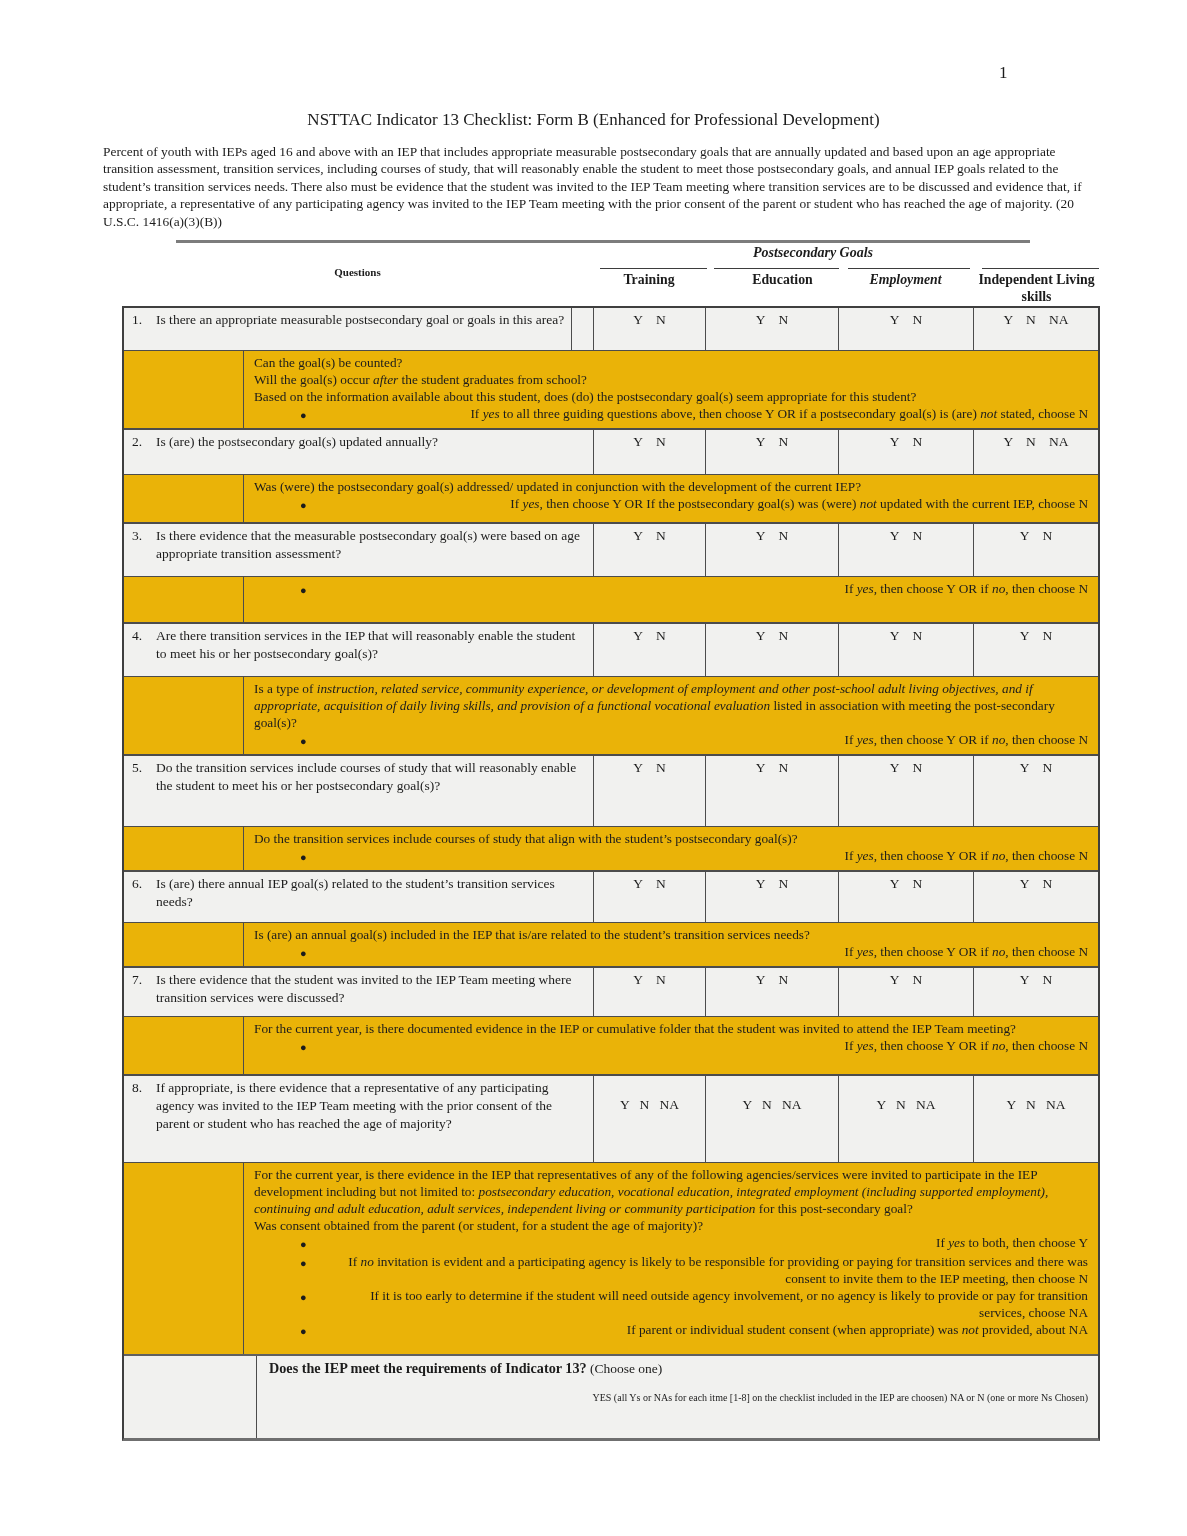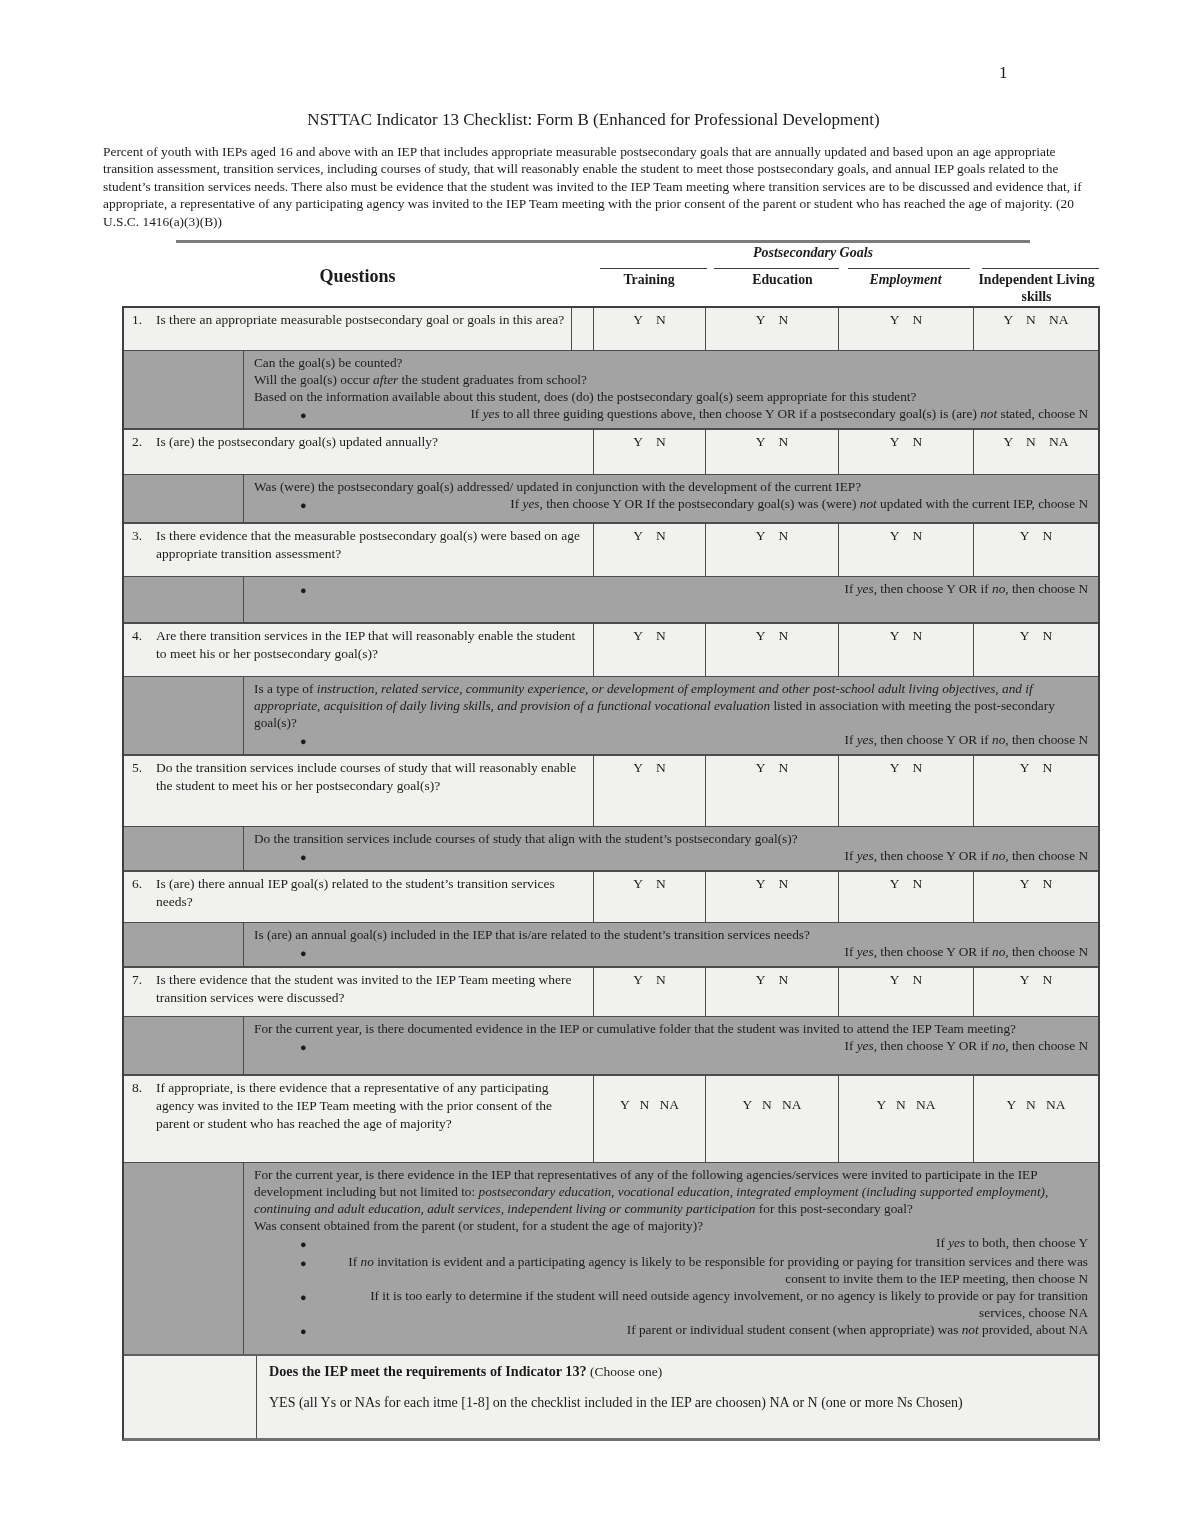--- a/index.html
+++ b/index.html
@@ -7,56 +7,56 @@
   body {
     width:1187px; height:1536px; background:#ffffff; position:relative;
     font-family:"Liberation Serif", serif; color:#1c1c1c;
   }
   .pagenum { position:absolute; top:63px; left:999px; font-size:17px; }
   .title { padding-top:110px; margin:0; text-align:center; font-size:17px; font-weight:normal; }
   .intro { margin:13px 103px 0 103px; font-size:13.4px; line-height:17.4px; }
   .rule { height:3px; background:#7c7c7c; margin:10px 0 0 176px; width:854px; }
 
   .thead { position:relative; height:63px; font-weight:bold; }
-  .h-questions { position:absolute; left:122px; top:23px; width:471px; text-align:center; font-size:18px; }
+  .h-questions { position:absolute; left:122px; top:23px; width:471px; text-align:center; font-size:11px; }
   .h-group { position:absolute; left:633px; top:2px; width:360px; text-align:center; font-style:italic; font-size:14px; }
   .h-rule { position:absolute; top:25px; height:0; border-top:1.5px solid #3d3d3d; }
   .hr-tr { left:600px; width:107px; } .hr-ed { left:714px; width:125px; }
   .hr-em { left:848px; width:122px; } .hr-il { left:982px; width:117px; }
   .h-col { position:absolute; top:28px; text-align:center; font-size:13.8px; line-height:17px; }
   .hc-tr { left:593px; width:112px; } .hc-ed { left:716px; width:133px; }
   .hc-em { left:838px; width:135px;font-style:italic; } .hc-il { left:973px; width:127px; }
 
   .tbl { margin-left:122px; width:978px; border:2px solid #3f3f3f; border-bottom:3px solid #6f6f6f; font-size:13.5px; }
   .row { display:flex; }
   .qrow { background:#f1f1ef; border-top:2px solid #4c4c4c; }
   .qrow.first { border-top:none; }
-  .grow { background:#a3a3a3; border-top:1px solid #4c4c4c; }
+  .grow { background:#eab308; border-top:1px solid #4c4c4c; }
   .frow { background:#f1f1ef; border-top:2.5px solid #606060; }
 
   .qcell { flex:none; width:469px; display:flex; padding:3px 4px; line-height:18px; }
   .qcell.short { width:447px; }
   .sp1 { flex:none; width:22px; border-left:1px solid #4c4c4c; }
   .qnum { flex:none; width:28px; padding-left:4px; }
   .qtext { flex:1; }
   .cc { flex:none; border-left:1px solid #4c4c4c; text-align:center; padding-top:3px; word-spacing:10px; line-height:18px; }
   .c-tr { width:112px; } .c-ed { width:133px; } .c-em { width:135px; } .c-il { flex:1; width:auto; }
   .q8row .cc { padding-top:20px; word-spacing:7px; }
 
   .gind { flex:none; width:120px; border-right:1px solid #4c4c4c; }
   .gbody { flex:1; padding:3px 10px 4px 10px; line-height:17px; font-size:13.3px; }
   .gb { display:flex; margin-left:46px; }
   .gb .dot { flex:none; width:36px; font-size:11px; padding-top:2px; }
   .gb.deep .dot { width:88px; }
   .gb .bt { flex:1;text-align:right; }
 
   .find { flex:none; width:133px; border-right:1px solid #4c4c4c; }
-  .fbody { flex:1; padding:7px 10px 26px 12px; line-height:17px; }
+  .fbody { flex:1; padding:0 10px 26px 12px; line-height:25px; }
   .fbold { font-weight:bold; font-size:14.2px; }
-  .fline2 { margin-top:14px; font-size:14px; }
+  .fline2 { margin-top:4px; font-size:10px;text-align:right; }
 </style>
 </head>
 <body>
 
 <div class="pagenum">1</div>
 <h1 class="title">NSTTAC Indicator 13 Checklist: Form B (Enhanced for Professional Development)</h1>
 <p class="intro">Percent of youth with IEPs aged 16 and above with an IEP that includes appropriate measurable postsecondary goals that are annually updated and based upon an age appropriate transition assessment, transition services, including courses of study, that will reasonably enable the student to meet those postsecondary goals, and annual IEP goals related to the student’s transition services needs. There also must be evidence that the student was invited to the IEP Team meeting where transition services are to be discussed and evidence that, if appropriate, a representative of any participating agency was invited to the IEP Team meeting with the prior consent of the parent or student who has reached the age of majority. (20 U.S.C. 1416(a)(3)(B))</p>
 <div class="rule"></div>
 
 <div class="thead">

